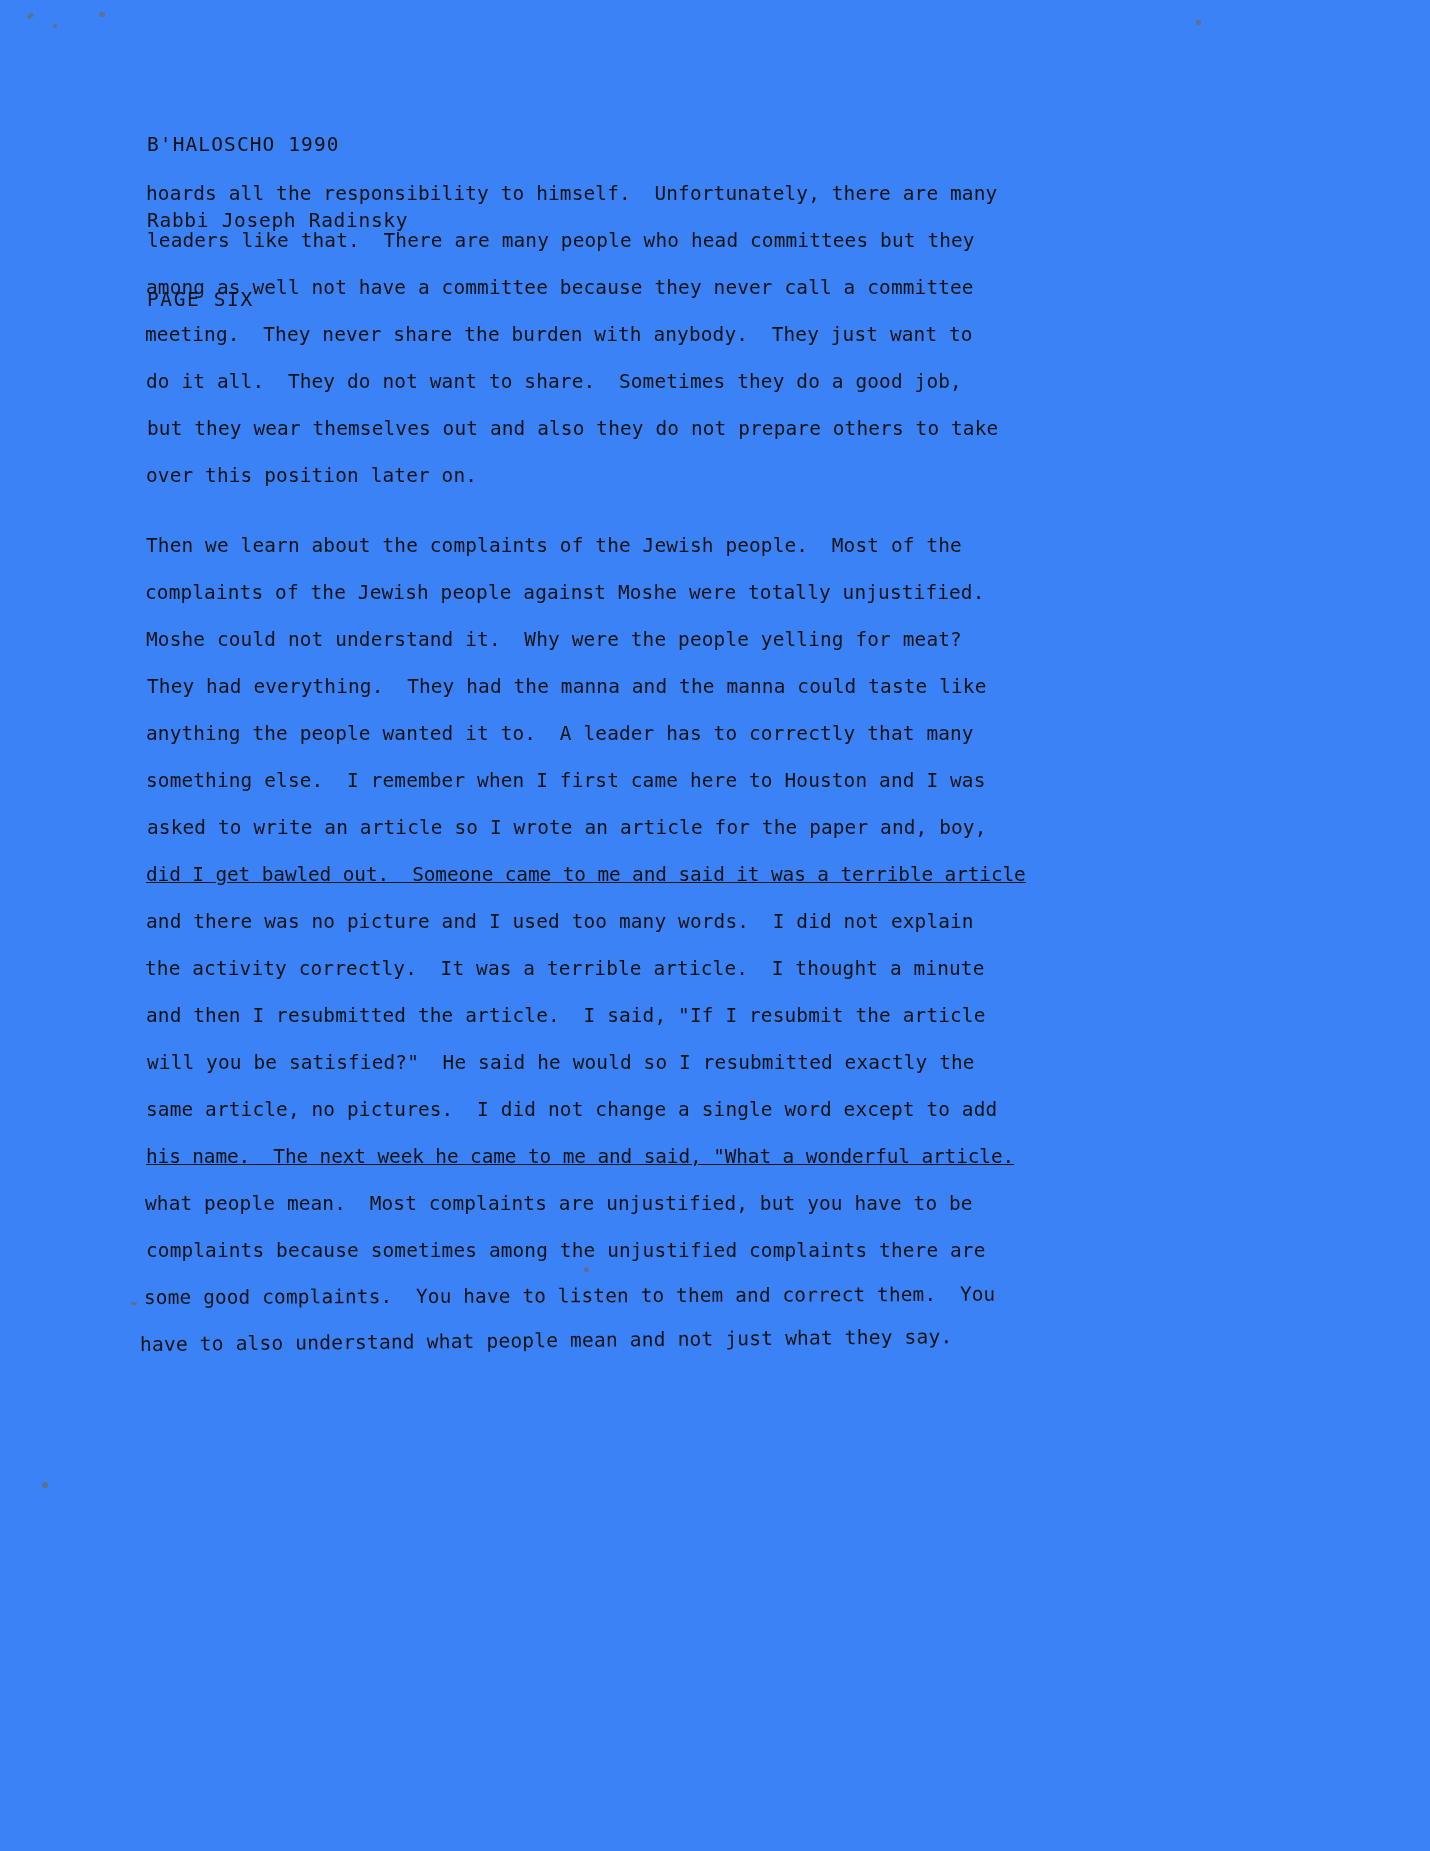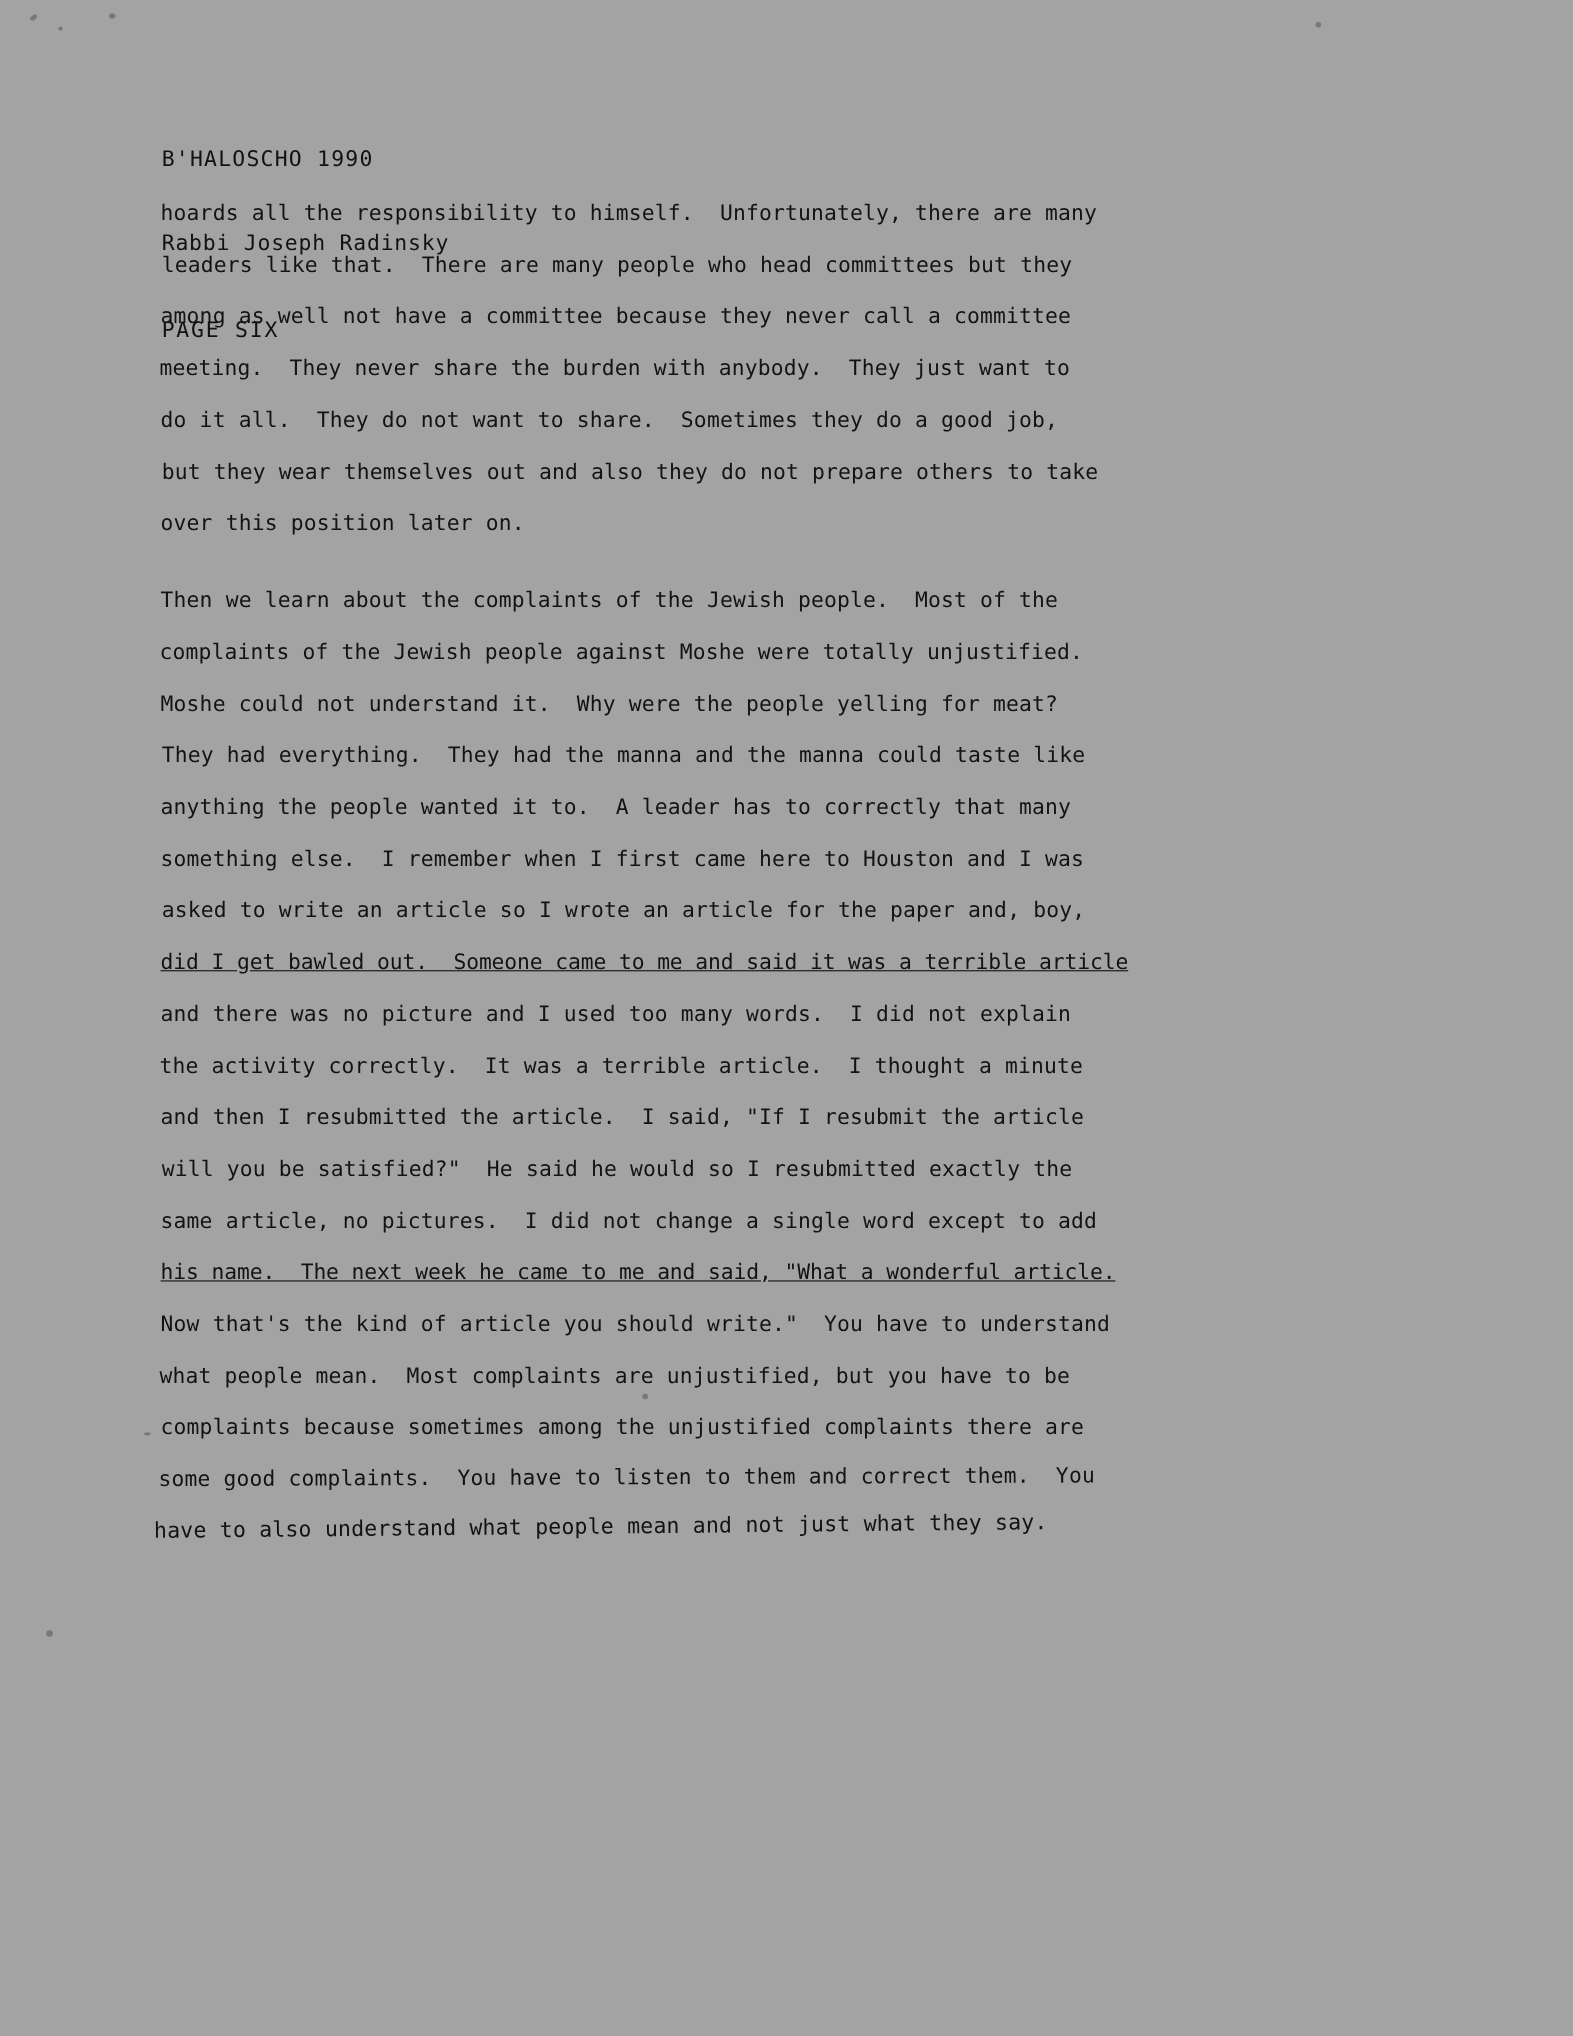--- a/index.html
+++ b/index.html
@@ -4,21 +4,21 @@
 <style>
   html, body {
     margin: 0;
     padding: 0;
     background: #ffffff;
   }
   .page {
     position: relative;
     width: 1430px;
     height: 1851px;
-    background: #a3a3a3;
+    background: #3b82f6;
     overflow: hidden;
     font-family: "DejaVu Sans Mono", "Liberation Mono", monospace;
     color: #121212;
   }
 
   
   .speck {
     position: absolute;
     background: #6a6a6a;
     border-radius: 50%;
@@ -108,21 +108,20 @@
       <span class="line">anything the people wanted it to.  A leader has to correctly that many</span>
       <span class="line">something else.  I remember when I first came here to Houston and I was</span>
       <span class="line sk2">asked to write an article so I wrote an article for the paper and, boy,</span>
       <span class="line tight">did I get bawled out.  Someone came to me and said it was a terrible article</span>
       <span class="line">and there was no picture and I used too many words.  I did not explain</span>
       <span class="line sk1">the activity correctly.  It was a terrible article.  I thought a minute</span>
       <span class="line">and then I resubmitted the article.  I said, "If I resubmit the article</span>
       <span class="line sk2">will you be satisfied?"  He said he would so I resubmitted exactly the</span>
       <span class="line">same article, no pictures.  I did not change a single word except to add</span>
       <span class="line tight">his name.  The next week he came to me and said, "What a wonderful article.</span>
-      <span class="line">Now that's the kind of article you should write."  You have to understand</span>
       <span class="line sk1">what people mean.  Most complaints are unjustified, but you have to be</span>
       <span class="line">complaints because sometimes among the unjustified complaints there are</span>
       <span class="line drift1">some good complaints.  You have to listen to them and correct them.  You</span>
       <span class="line drift2">have to also understand what people mean and not just what they say.</span>
     </p>
 
   </div>
 </div>
 
 </body></html>

